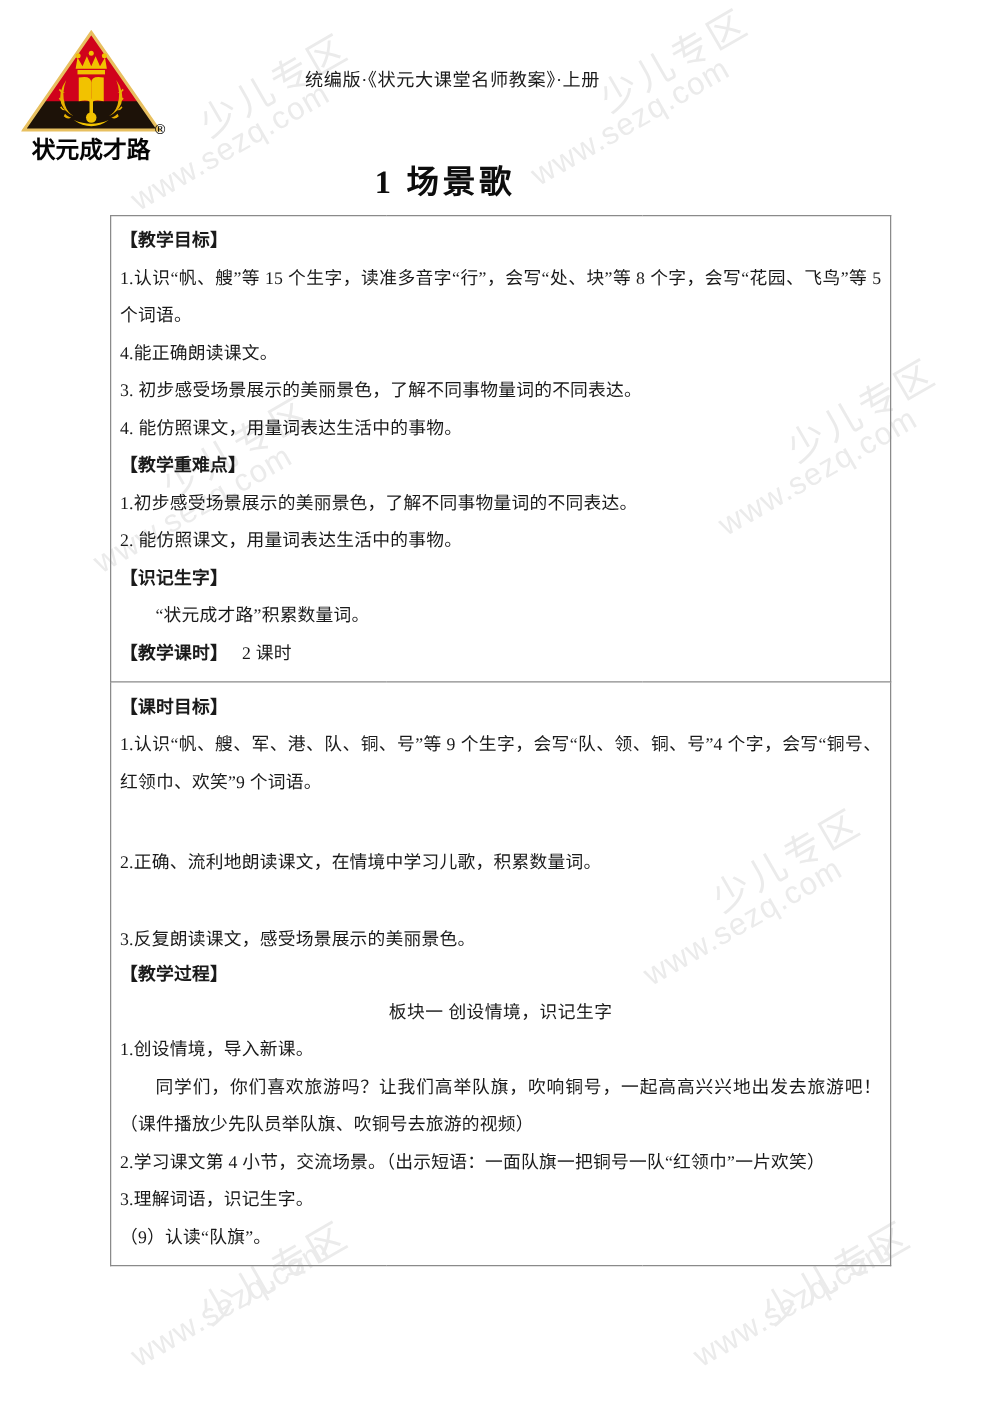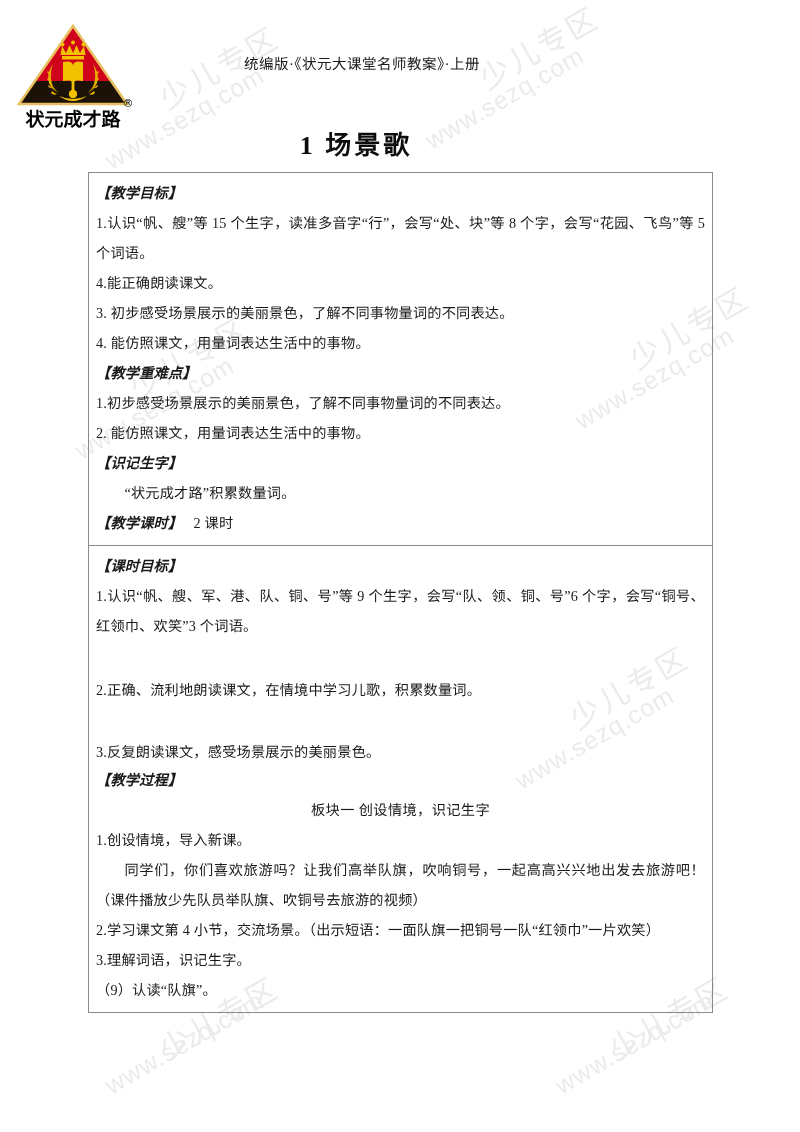--- a/index.html
+++ b/index.html
@@ -135,21 +135,20 @@
     letter-spacing: 0.2px;
     text-align: justify;
   }
   .p-tight { line-height: 26px; margin-top: 36px; }
   .p-head {
     font-size: 14.2px;
     line-height: 30px;
     margin: 0;
     font-weight: 600;
     letter-spacing: 0.2px;
-    font-style: italic;
   }
   .p-indent { text-indent: 2em; }
   .center-row {
     text-align: center;
     font-size: 14.2px;
     line-height: 24px;
     padding: 3px 0;
   }
   .info-cell {
     font-size: 14.2px;
@@ -277,21 +276,21 @@
           </div>
         </td>
       </tr>
 
 
 
       <tr>
         <td colspan="3">
           <div class="cell-pad">
             <p class="p-head">【课时目标】</p>
-            <p class="p">1.认识“帆、艘、军、港、队、铜、号”等 9 个生字，会写“队、领、铜、号”6 个字，会写“铜号、红领巾、欢笑”3 个词语。</p>
+            <p class="p">1.认识“帆、艘、军、港、队、铜、号”等 9 个生字，会写“队、领、铜、号”4 个字，会写“铜号、红领巾、欢笑”9 个词语。</p>
             <p class="p p-tight">2.正确、流利地朗读课文，在情境中学习儿歌，积累数量词。</p>
             <p class="p p-tight">3.反复朗读课文，感受场景展示的美丽景色。</p>
 
             <p class="p-head">【教学过程】</p>
             <p class="block-head">板块一   创设情境，识记生字</p>
             <p class="p">1.创设情境，导入新课。</p>
             <p class="p p-indent">同学们，你们喜欢旅游吗？让我们高举队旗，吹响铜号，一起高高兴兴地出发去旅游吧！（课件播放少先队员举队旗、吹铜号去旅游的视频）</p>
             <p class="p">2.学习课文第 4 小节，交流场景。（出示短语：一面队旗一把铜号一队“红领巾”一片欢笑）</p>
             <p class="p">3.理解词语，识记生字。</p>
             <p class="p">（9）认读“队旗”。</p>

